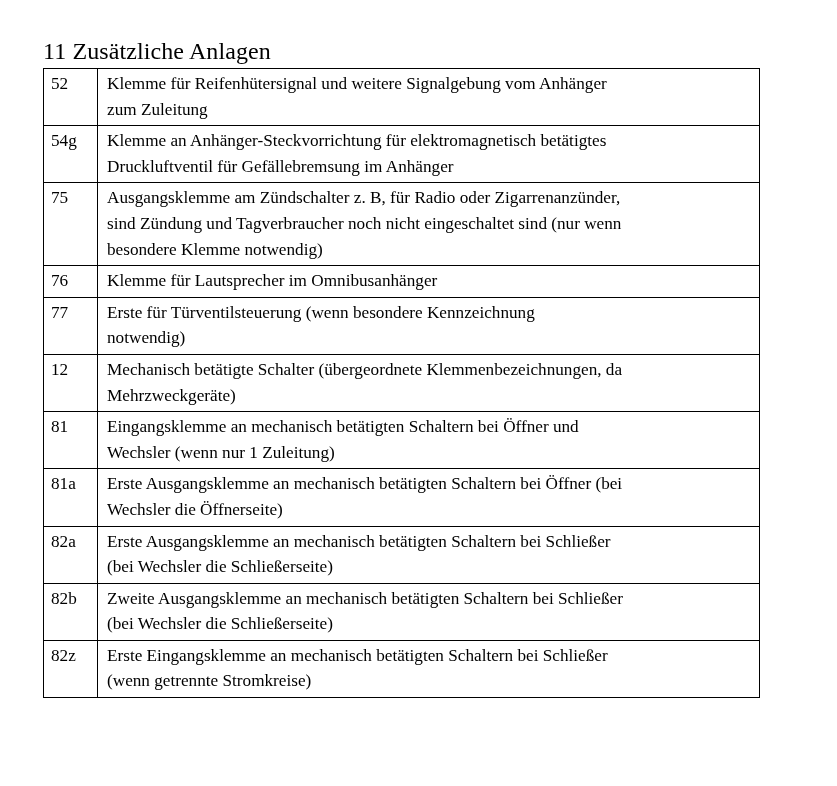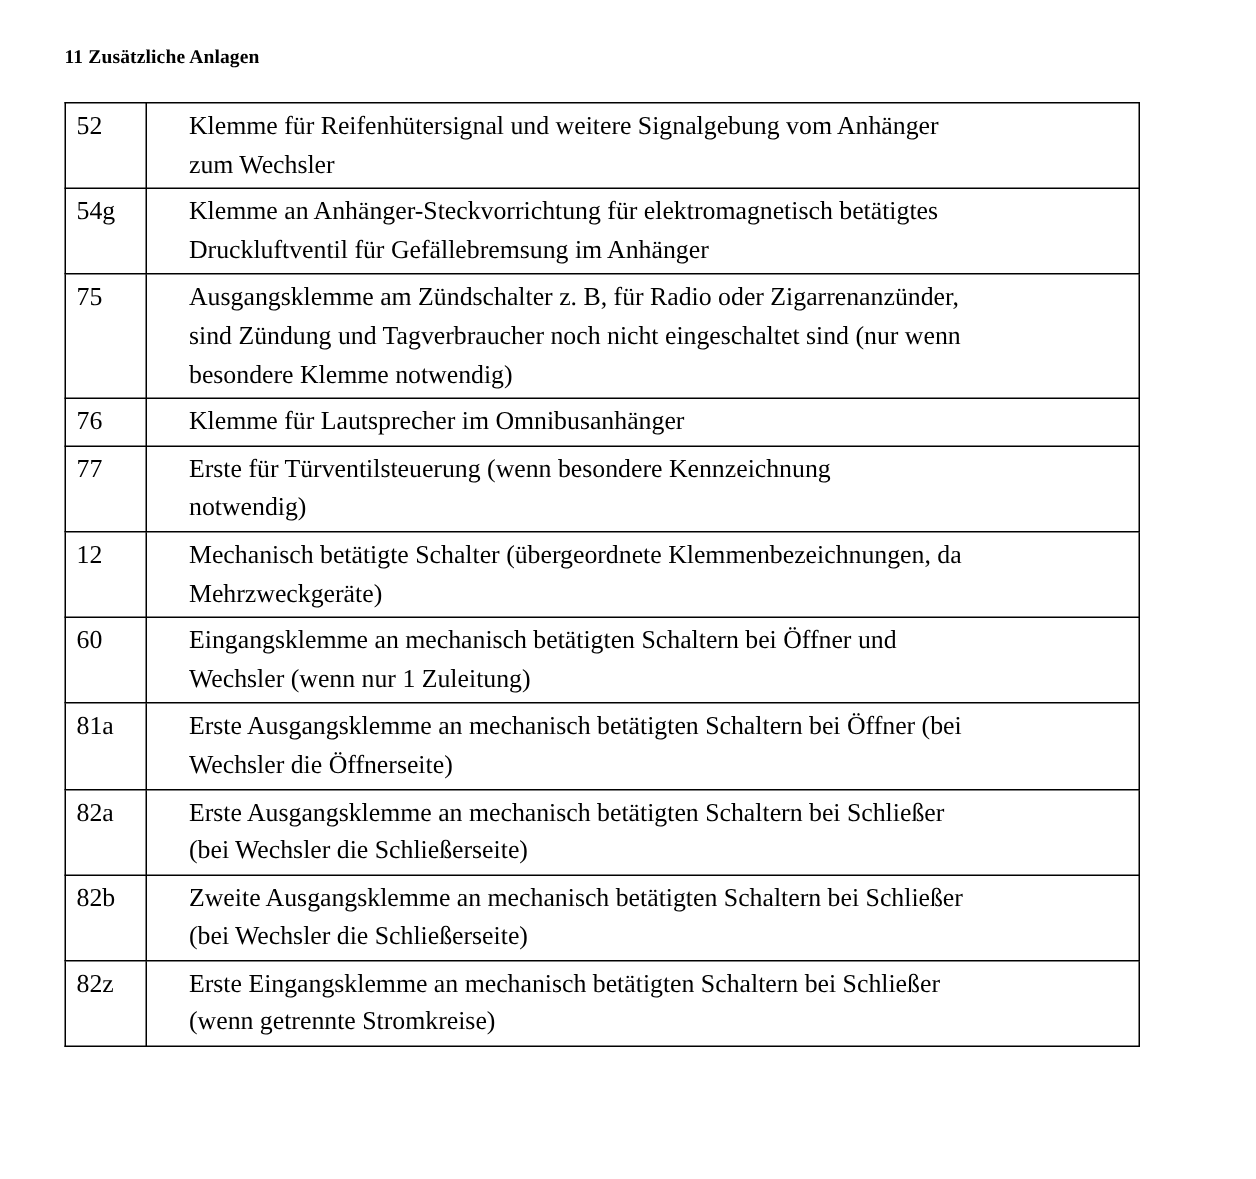--- a/index.html
+++ b/index.html
@@ -19,22 +19,22 @@
   .page {
     position: relative;
     width: 837px;
     height: 786px;
     box-sizing: border-box;
   }
   .heading {
     position: absolute;
     left: 43px;
     top: 21px;
-    font-size: 13px;
-    font-weight: bold;
+    font-size: 24px;
+    font-weight: normal;
     letter-spacing: 0.1px;
     line-height: 1.2;
     white-space: nowrap;
   }
   .terminal-table {
     position: absolute;
     left: 43px;
     top: 68px;
     width: 716px;
     border-collapse: collapse;
@@ -55,41 +55,40 @@
     padding-right: 3px;
     white-space: nowrap;
   }
   .terminal-table td.desc {
     padding-left: 9px;
     padding-right: 6px;
   }
   .desc-line {
     display: block;
     white-space: nowrap;
-    margin-left: 19px;
   }
 </style>
 </head>
 <body>
 
 <div class="page">
 
   <h1 class="heading">11 Zusätzliche Anlagen</h1>
 
   <table class="terminal-table">
     <colgroup>
       <col class="col-code">
       <col class="col-desc">
     </colgroup>
     <tbody>
         <tr>
           <td class="code">52</td>
           <td class="desc">
             <span class="desc-line">Klemme für Reifenhütersignal und weitere Signalgebung vom Anhänger</span>
-            <span class="desc-line">zum Wechsler</span>
+            <span class="desc-line">zum Zuleitung</span>
           </td>
         </tr>
         <tr>
           <td class="code">54g</td>
           <td class="desc">
             <span class="desc-line">Klemme an Anhänger-Steckvorrichtung für elektromagnetisch betätigtes</span>
             <span class="desc-line">Druckluftventil für Gefällebremsung im Anhänger</span>
           </td>
         </tr>
         <tr>
@@ -114,21 +113,21 @@
           </td>
         </tr>
         <tr>
           <td class="code">12</td>
           <td class="desc">
             <span class="desc-line">Mechanisch betätigte Schalter (übergeordnete Klemmenbezeichnungen, da</span>
             <span class="desc-line">Mehrzweckgeräte)</span>
           </td>
         </tr>
         <tr>
-          <td class="code">60</td>
+          <td class="code">81</td>
           <td class="desc">
             <span class="desc-line">Eingangsklemme an mechanisch betätigten Schaltern bei Öffner und</span>
             <span class="desc-line">Wechsler (wenn nur 1 Zuleitung)</span>
           </td>
         </tr>
         <tr>
           <td class="code">81a</td>
           <td class="desc">
             <span class="desc-line">Erste Ausgangsklemme an mechanisch betätigten Schaltern bei Öffner (bei</span>
             <span class="desc-line">Wechsler die Öffnerseite)</span>

